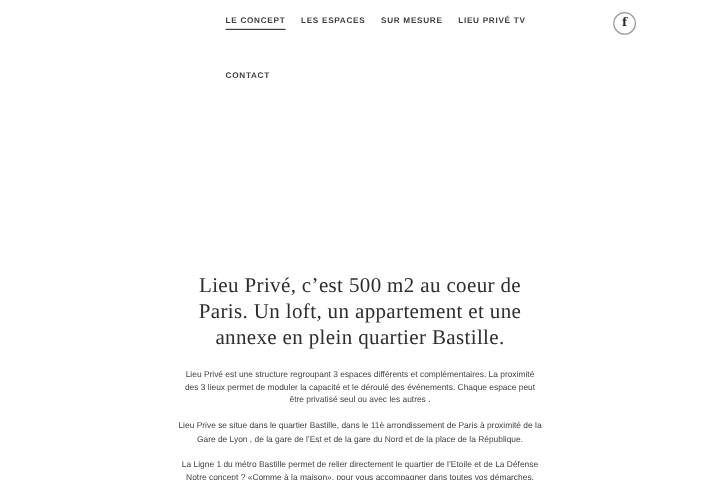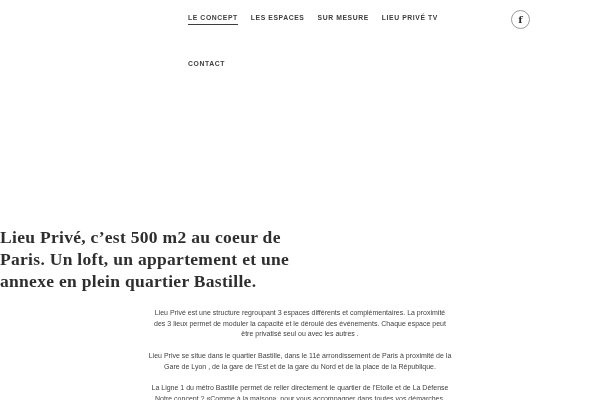--- a/index.html
+++ b/index.html
@@ -60,23 +60,23 @@
     transform: translateY(-0.5px);
   }
 
   
   .hero-heading {
     position: absolute;
     top: 226px;
     left: 0;
     width: 600px;
     margin: 0;
-    text-align: left;
+    text-align: center;
     font-family: "Liberation Serif", serif;
-    font-weight: 700;
+    font-weight: 400;
     font-size: 17.5px;
     line-height: 22px;
     letter-spacing: 0.3px;
     color: #2e2e2e;
     white-space: pre-line;
   }
 
   
   .intro-text {
     position: absolute;

